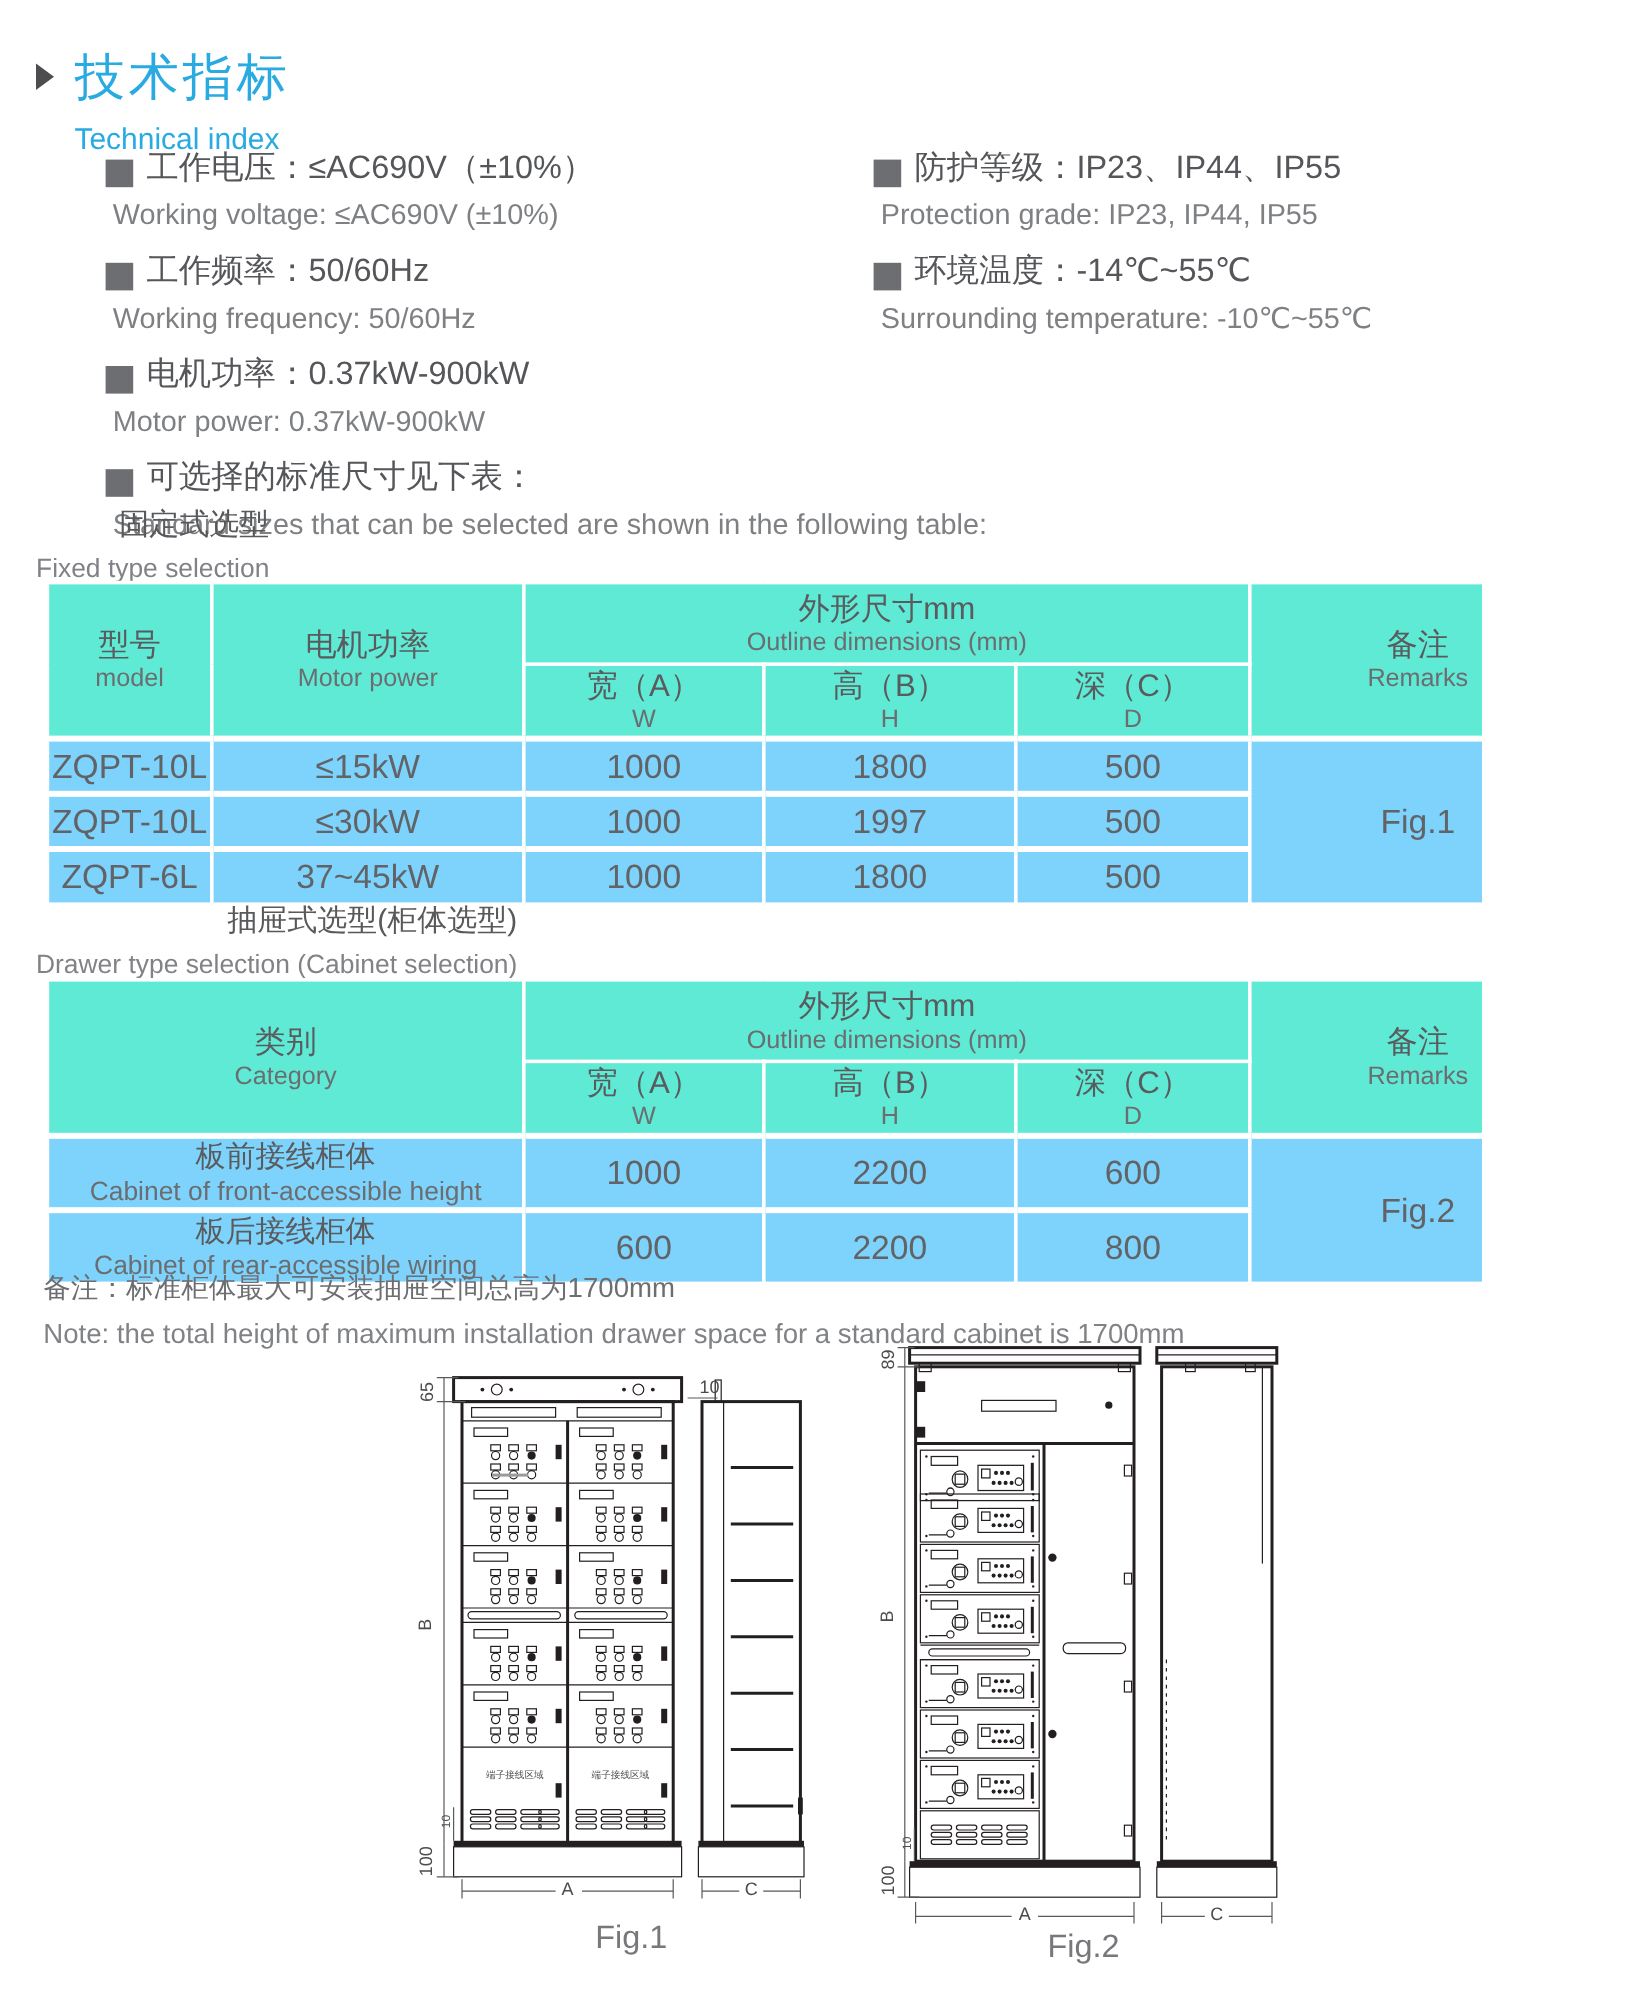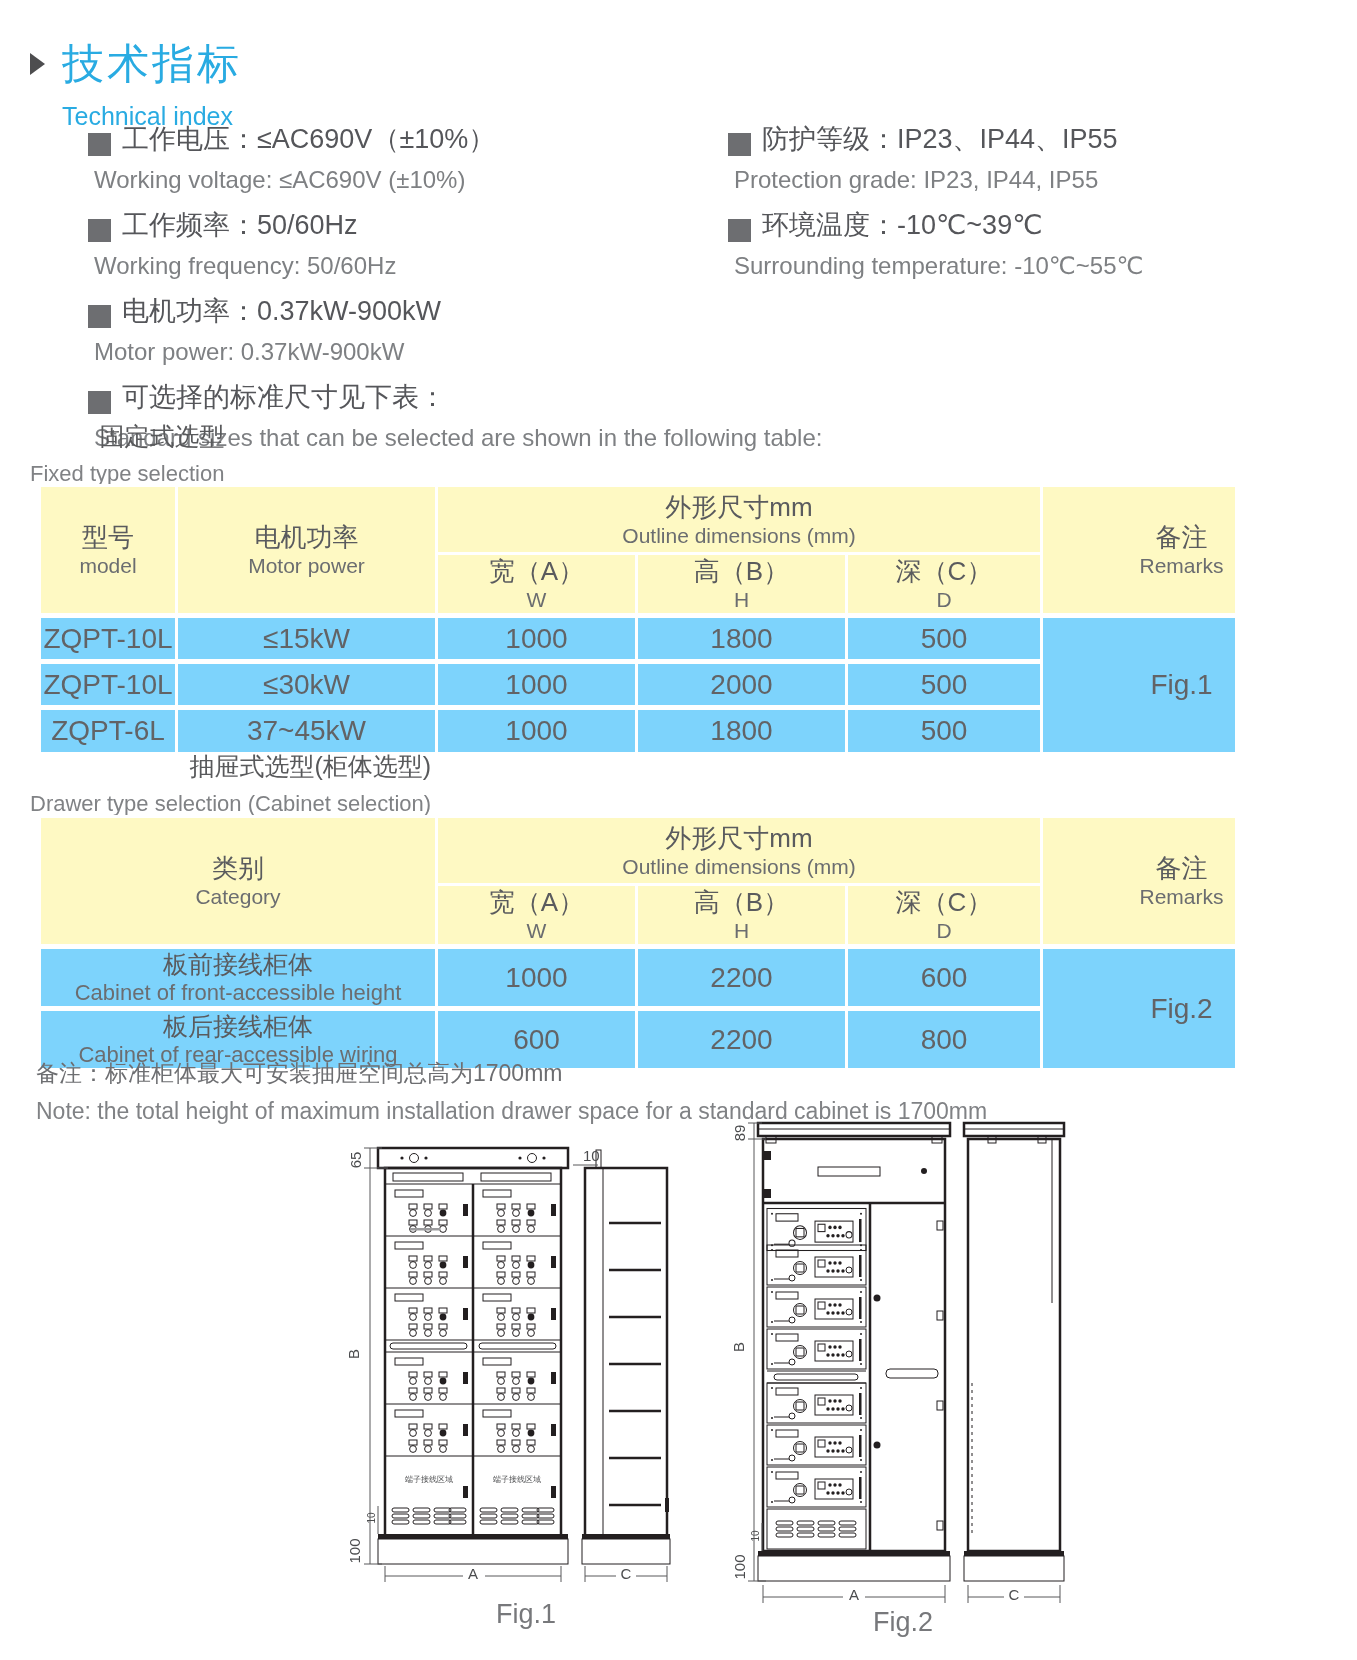--- a/index.html
+++ b/index.html
@@ -29,21 +29,21 @@
   .sec1 { top:420px; }
   .sec2 { top:750px; }
   .sec-cn { font-size:25px; color:#58595B; margin-bottom:8px;text-align:right; }
   .sec-en { font-size:22px; color:#808285; }
 
   
   table.data-table { position:absolute; left:38px; width:1282px; border-collapse:collapse; table-layout:fixed; }
   .t1 { top:484px; }
   .t2 { top:815px; }
   .data-table td { border:3px solid #ffffff; text-align:center; vertical-align:middle; }
-  .th { background:#fef9c3; }
+  .th { background:#5eead4; }
   .th .cn { font-size:26px; color:#5A5B5E; line-height:32px; }
   .th .en { font-size:21px; color:#6B6D70; line-height:26px; }
   .td-data { background:#7dd3fc; font-size:28px; color:#626366; border-top-width:5px !important; }
   .td-data .cn { font-size:25px; color:#5A5B5E; line-height:30px; }
   .td-data .en { font-size:22px; color:#6B6D70; line-height:27px; }
 
   
   .note { position:absolute; left:36px; top:1058px; }
   .note-cn { font-size:23px; color:#6D6E71; margin-bottom:9px; }
   .note-en { font-size:23px; color:#808285; }
@@ -108,21 +108,21 @@
     <div class="spec-item">
       <div class="spec-cn">
           <span class="sq"></span>
           <span>防护等级：IP23、IP44、IP55</span>
         </div>
       <div class="spec-en">Protection grade: IP23, IP44, IP55</div>
     </div>
     <div class="spec-item">
       <div class="spec-cn">
           <span class="sq"></span>
-          <span>环境温度：-10℃~39℃</span>
+          <span>环境温度：-14℃~55℃</span>
         </div>
       <div class="spec-en">Surrounding temperature: -10℃~55℃</div>
     </div>
   </div>
 
   <div class="section-label sec1">
     <div class="sec-cn">固定式选型</div>
     <div class="sec-en">Fixed type selection</div>
   </div>
 
@@ -173,21 +173,21 @@
       <td class="td-data">≤15kW</td>
       <td class="td-data">1000</td>
       <td class="td-data">1800</td>
       <td class="td-data">500</td>
       <td class="td-data" rowspan="3">Fig.1</td>
     </tr>
     <tr style="height:46px">
       <td class="td-data">ZQPT-10L</td>
       <td class="td-data">≤30kW</td>
       <td class="td-data">1000</td>
-      <td class="td-data">2000</td>
+      <td class="td-data">1997</td>
       <td class="td-data">500</td>
     </tr>
     <tr style="height:46px">
       <td class="td-data">ZQPT-6L</td>
       <td class="td-data">37~45kW</td>
       <td class="td-data">1000</td>
       <td class="td-data">1800</td>
       <td class="td-data">500</td>
     </tr>
   </tbody>

